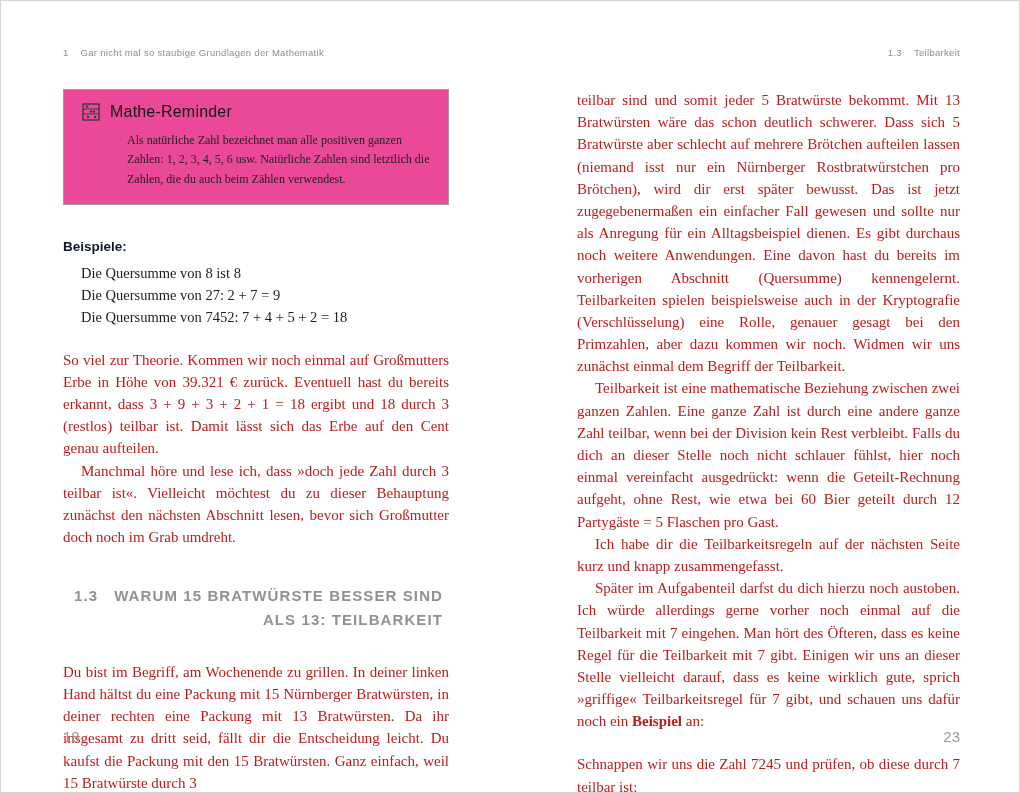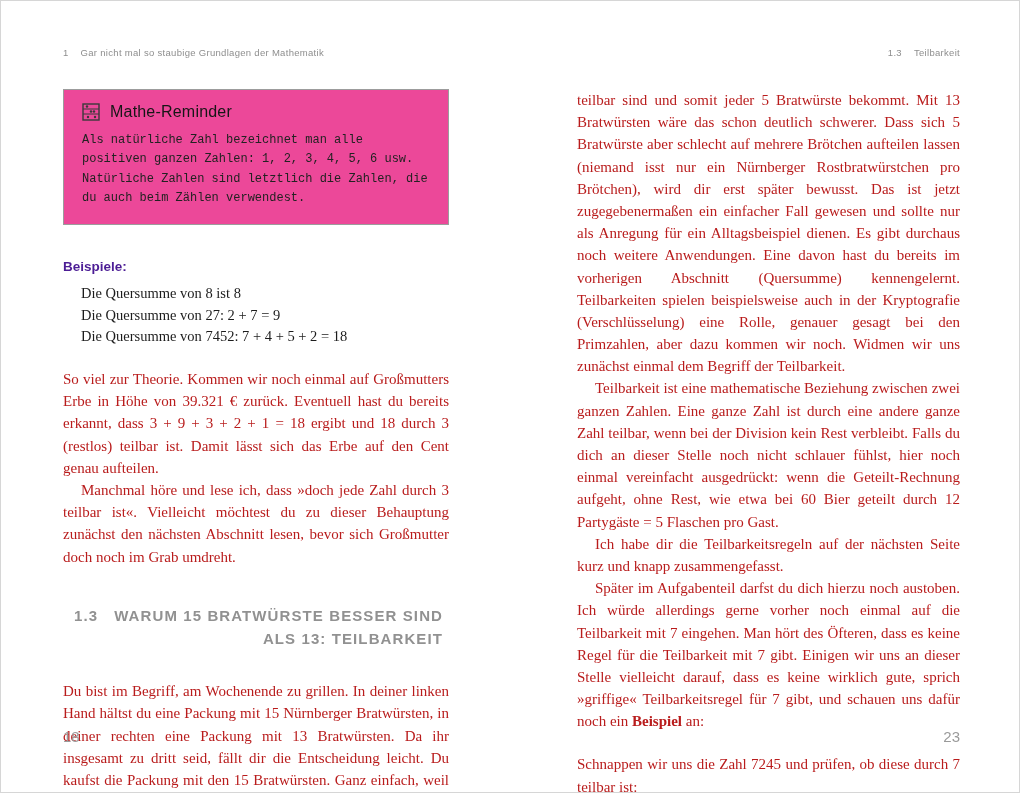--- a/index.html
+++ b/index.html
@@ -28,27 +28,27 @@
     border:1px solid #9c9c9c; padding:13px 18px 15px 18px;
     margin-bottom:34px; background:#ec4899;
   }
   .box-title-row { display:flex; align-items:center; gap:10px; margin-bottom:10px; }
   .box-icon { display:inline-flex; color:#3a3a3a; }
   .box-title {
     font-family:"Liberation Sans", sans-serif;
     font-size:16px; font-weight:400; color:#161616; letter-spacing:0.2px;
   }
   .box-body {
-    font-family:Liberation Mono, monospace;
-    font-size:12px; line-height:1.62; color:#222;
+    font-family:Liberation Serif, serif;
+    font-size:12px; line-height:1.62; color:#222;margin-left:45px;
   }
 
   .examples-heading {
     font-family:"Liberation Sans", sans-serif;
-    font-weight:bold; font-size:13.5px; color:#4c1d95; margin-bottom:9px;
+    font-weight:bold; font-size:13.5px; color:#0f172a; margin-bottom:9px;
   }
   .examples { margin-bottom:20px; }
   .example-line {
     font-size:14.5px; line-height:1.5; padding-left:18px; color:#1c1c1c;
   }
 
   .para {
     margin:0; font-size:15px; line-height:1.48;
     text-align:justify; hyphens:auto; color:#b91c1c;
   }

